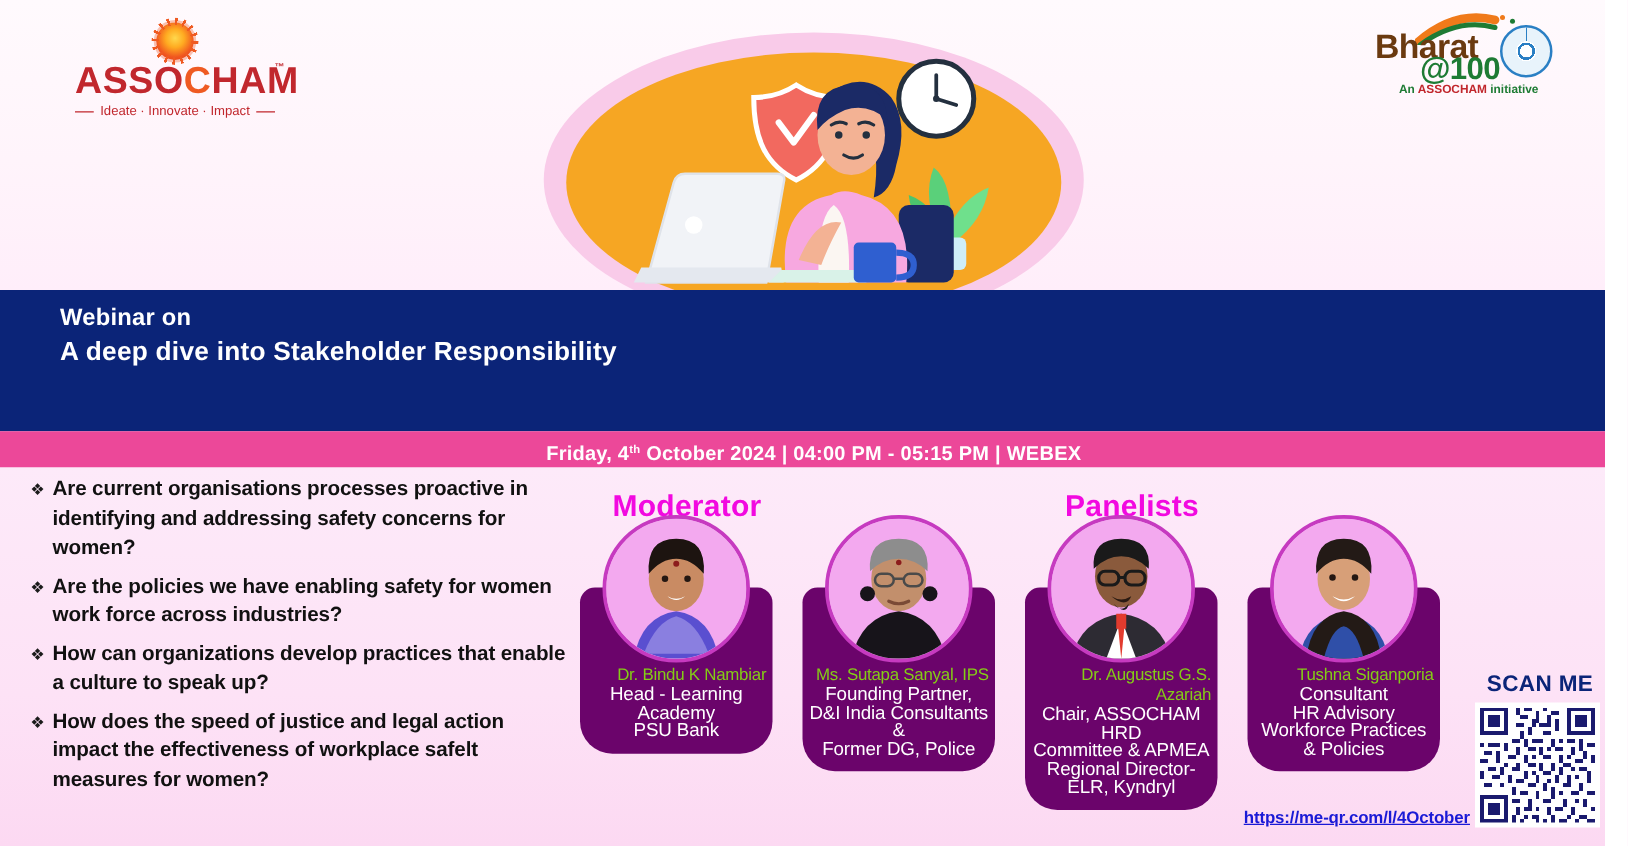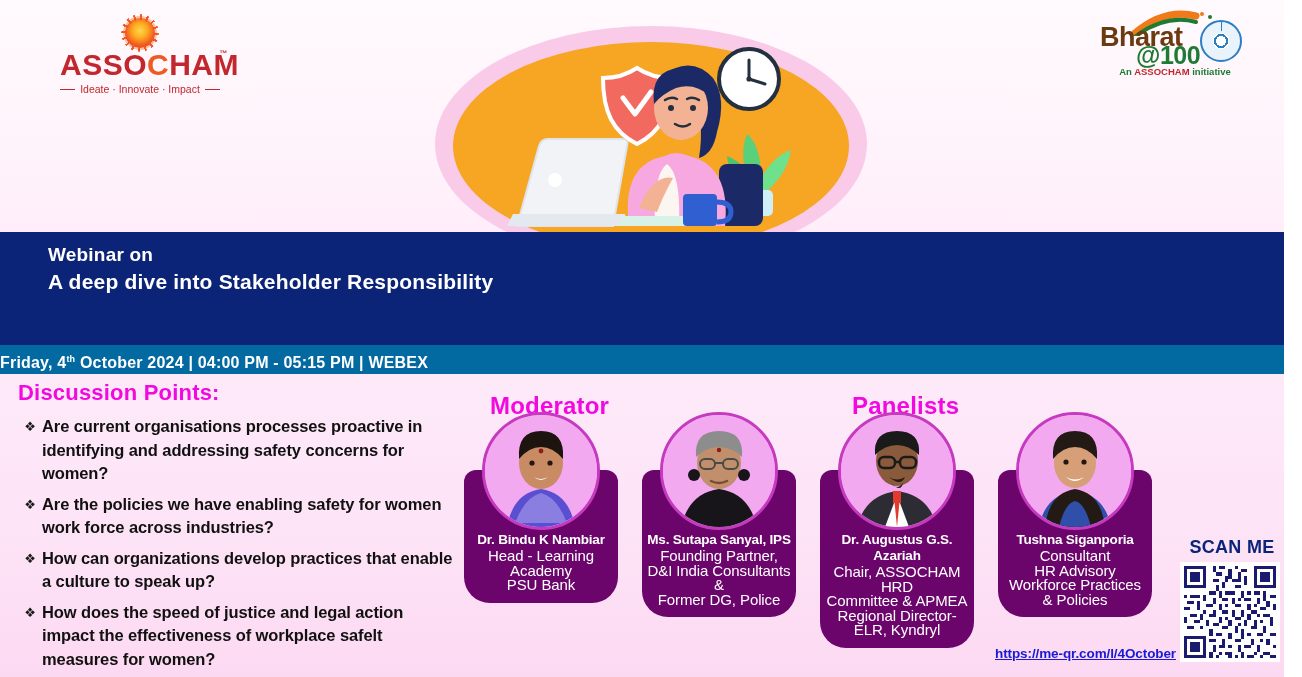--- a/index.html
+++ b/index.html
@@ -188,23 +188,23 @@
   .sub-title {
     margin-top: 4px;
     font-size: 21px;
     font-weight: bold;
     letter-spacing: .2px;
   }
   .date-band {
     position: absolute;
     left: 0; top: 345px;
     width: 1302px; height: 29px;
-    background: #0369a1;
+    background: #ec4899;
     color: #ffffff;
-    text-align: left;
+    text-align: center;
     font-size: 16px;
     font-weight: bold;
     line-height: 29px;
     letter-spacing: .2px;
   }
   .date-band sup { font-size: 9px; }
 
   
   .body-area {
     position: absolute;
@@ -281,24 +281,25 @@
     transform: translateX(-50%);
     width: 118px; height: 118px;
     border-radius: 50%;
     background: #f3a9ef;
     border: 3px solid #c63ac0;
     box-sizing: border-box;
     overflow: hidden;
   }
   .card .name {
     font-size: 13.5px;
-    font-weight: bold;
-    color: #ffffff;
+    font-weight: normal;
+    color: #84cc16;
     line-height: 16px;
     letter-spacing: -.2px;
+    text-align: right;
   }
   .card .title-lines {
     margin-top: 1px;
     font-size: 15px;
     color: #ffffff;
     line-height: 14.5px;
     letter-spacing: -.1px;
   }
 
   .card-0 { left: 2px; }
@@ -430,21 +431,20 @@
   <div class="title-band">
     <div class="webinar-on">Webinar on</div>
     <div class="sub-title">A deep dive into Stakeholder Responsibility</div>
   </div>
 
   <div class="date-band"><span>Friday, 4</span><sup>th</sup><span> October 2024 | 04:00 PM - 05:15 PM | WEBEX</span></div>
 
   <div class="body-area">
 
     <div class="discussion">
-      <div class="discussion-heading">Discussion Points:</div>
 
       <div class="point">
         <span class="point-bullet">❖</span>
         <span class="point-text">Are current organisations processes proactive in identifying and addressing safety concerns for women?</span>
       </div>
       <div class="point">
         <span class="point-bullet">❖</span>
         <span class="point-text">Are the policies we have enabling safety for women work force across industries?</span>
       </div>
       <div class="point">

